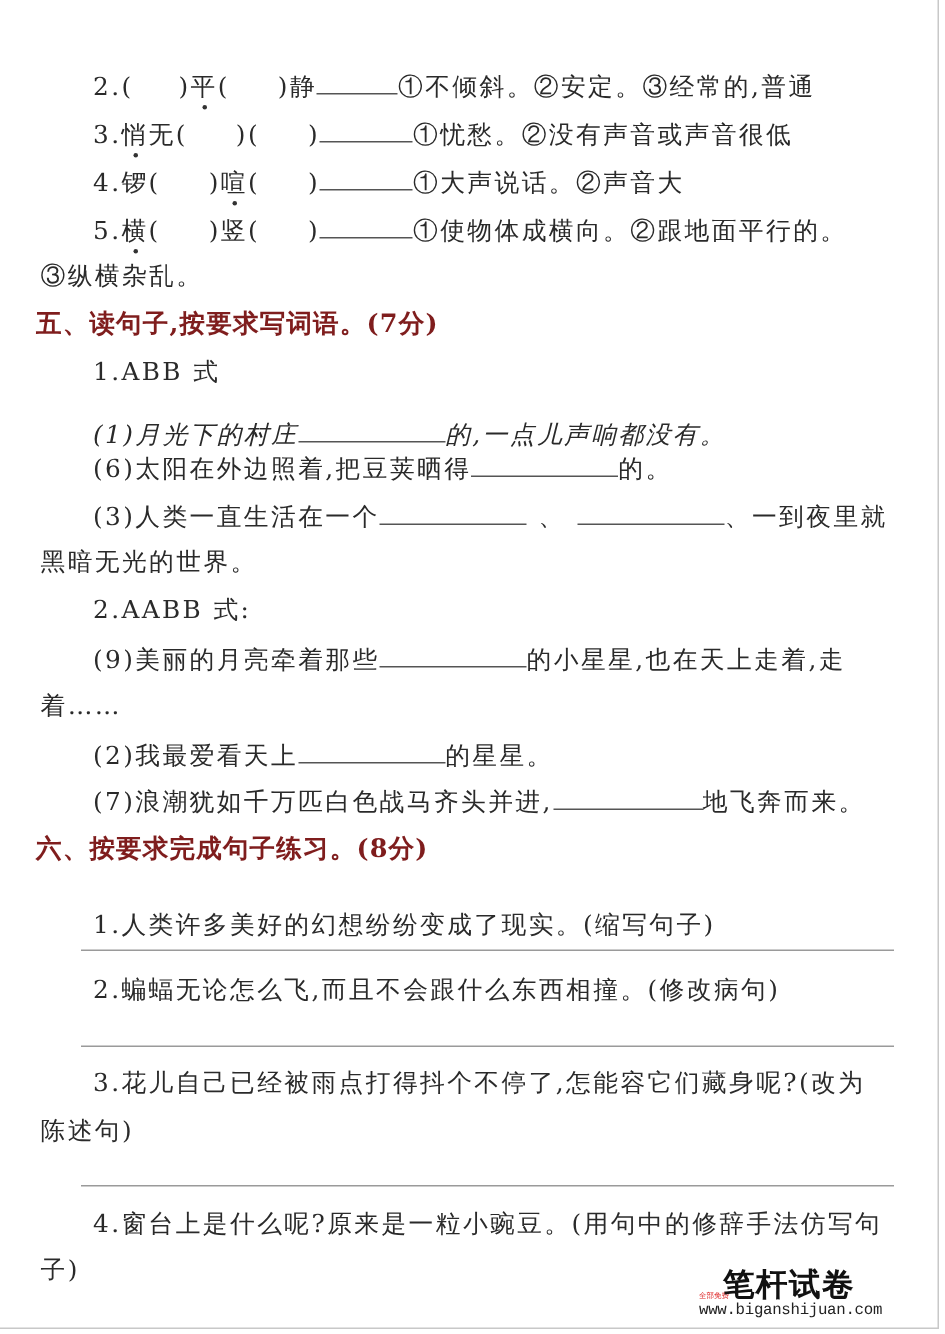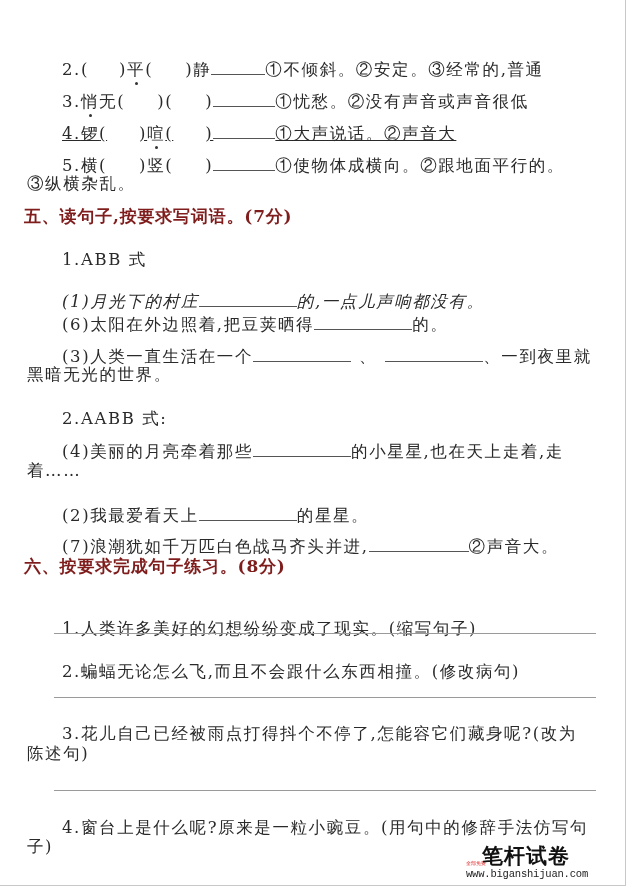--- a/index.html
+++ b/index.html
@@ -10,21 +10,21 @@
     }
     .page-frame {
       position: absolute; left: 0; top: 0; width: 626px; height: 886px;
       border-right: 1px solid #c8c8c8; border-bottom: 1px solid #c8c8c8;
       box-sizing: border-box;
     }
     .line {
       position: absolute; font-size: 16.5px; line-height: 22px; white-space: nowrap;
       letter-spacing: 1.6px;
     }
-    .ind { left: 62px; margin-top: 12px; }
+    .ind { left: 62px; }
     .flush { left: 27px; }
     .heading { left: 24px; font-weight: bold; font-size: 17px; letter-spacing: 0.8px; color: #7f1d1d; }
     .blank {
       display: inline-block; border-bottom: 1px solid #555; height: 16px; vertical-align: baseline;
     }
     .gap { display: inline-block; }
     .dot { position: relative; display: inline-block; }
     .dot::after {
       content: ""; position: absolute; left: 50%; bottom: -4px; width: 3px; height: 3px;
       margin-left: -1.5px; border-radius: 50%; background: #333;
@@ -53,21 +53,21 @@
 <div class="page-frame"></div>
 
 <div class="line ind" style="top:46px;">
   <span>2.</span><span>(</span><span class="gap" style="width:30px"></span><span>)</span><span class="dot">平</span><span>(</span><span class="gap" style="width:32px"></span><span>)</span><span>静</span><span class="blank" style="width:54px"></span><span>①不倾斜。②安定。③经常的,普通</span>
 </div>
 
 <div class="line ind" style="top:78px;">
   <span>3.</span><span class="dot">悄</span><span>无</span><span>(</span><span class="gap" style="width:32px"></span><span>)</span><span>(</span><span class="gap" style="width:32px"></span><span>)</span><span class="blank" style="width:62px"></span><span>①忧愁。②没有声音或声音很低</span>
 </div>
 
-<div class="line ind" style="top:110px;text-decoration:underline;">
+<div class="line ind" style="top:110px;">
   <span>4.</span><span>锣</span><span>(</span><span class="gap" style="width:32px"></span><span>)</span><span class="dot">喧</span><span>(</span><span class="gap" style="width:32px"></span><span>)</span><span class="blank" style="width:62px"></span><span>①大声说话。②声音大</span>
 </div>
 
 <div class="line ind" style="top:142px;">
   <span>5.</span><span class="dot">横</span><span>(</span><span class="gap" style="width:32px"></span><span>)</span><span>竖</span><span>(</span><span class="gap" style="width:32px"></span><span>)</span><span class="blank" style="width:62px"></span><span>①使物体成横向。②跟地面平行的。</span>
 </div>
 <div class="line flush" style="top:173px;">③纵横杂乱。</div>
 
 <div class="line heading" style="top:205px;">五、读句子,按要求写词语。(7分)</div>
 <div class="line ind" style="top:237px;">1.ABB 式</div>
@@ -78,28 +78,28 @@
 <div class="line ind" style="top:301px;">
   <span>(6)太阳在外边照着,把豆荚晒得</span><span class="blank" style="width:98px"></span><span>的。</span>
 </div>
 <div class="line ind" style="top:333px;">
   <span>(3)人类一直生活在一个</span><span class="blank" style="width:98px"></span><span style="margin:0 8px">、</span><span class="blank" style="width:98px"></span><span>、一到夜里就</span>
 </div>
 <div class="line flush" style="top:364px;">黑暗无光的世界。</div>
 
 <div class="line ind" style="top:396px;">2.AABB 式:</div>
 <div class="line ind" style="top:428px;">
-  <span>(4)美丽的月亮牵着那些</span><span class="blank" style="width:98px"></span><span>的小星星,也在天上走着,走</span>
+  <span>(9)美丽的月亮牵着那些</span><span class="blank" style="width:98px"></span><span>的小星星,也在天上走着,走</span>
 </div>
 <div class="line flush" style="top:460px;">着……</div>
 <div class="line ind" style="top:492px;">
   <span>(2)我最爱看天上</span><span class="blank" style="width:98px"></span><span>的星星。</span>
 </div>
 <div class="line ind" style="top:523px;">
-  <span>(7)浪潮犹如千万匹白色战马齐头并进,</span><span class="blank" style="width:100px"></span><span>②声音大。</span>
+  <span>(7)浪潮犹如千万匹白色战马齐头并进,</span><span class="blank" style="width:100px"></span><span>地飞奔而来。</span>
 </div>
 
 <div class="line heading" style="top:555px;">六、按要求完成句子练习。(8分)</div>
 <div class="line ind" style="top:606px;">1.人类许多美好的幻想纷纷变成了现实。(缩写句子)</div>
 <div class="answer-line" style="top:633px;"></div>
 <div class="line ind" style="top:649px;">2.蝙蝠无论怎么飞,而且不会跟什么东西相撞。(修改病句)</div>
 <div class="answer-line" style="top:697px;"></div>
 <div class="line ind" style="top:711px;">3.花儿自己已经被雨点打得抖个不停了,怎能容它们藏身呢?(改为</div>
 <div class="line flush" style="top:743px;">陈述句)</div>
 <div class="answer-line" style="top:790px;"></div>

